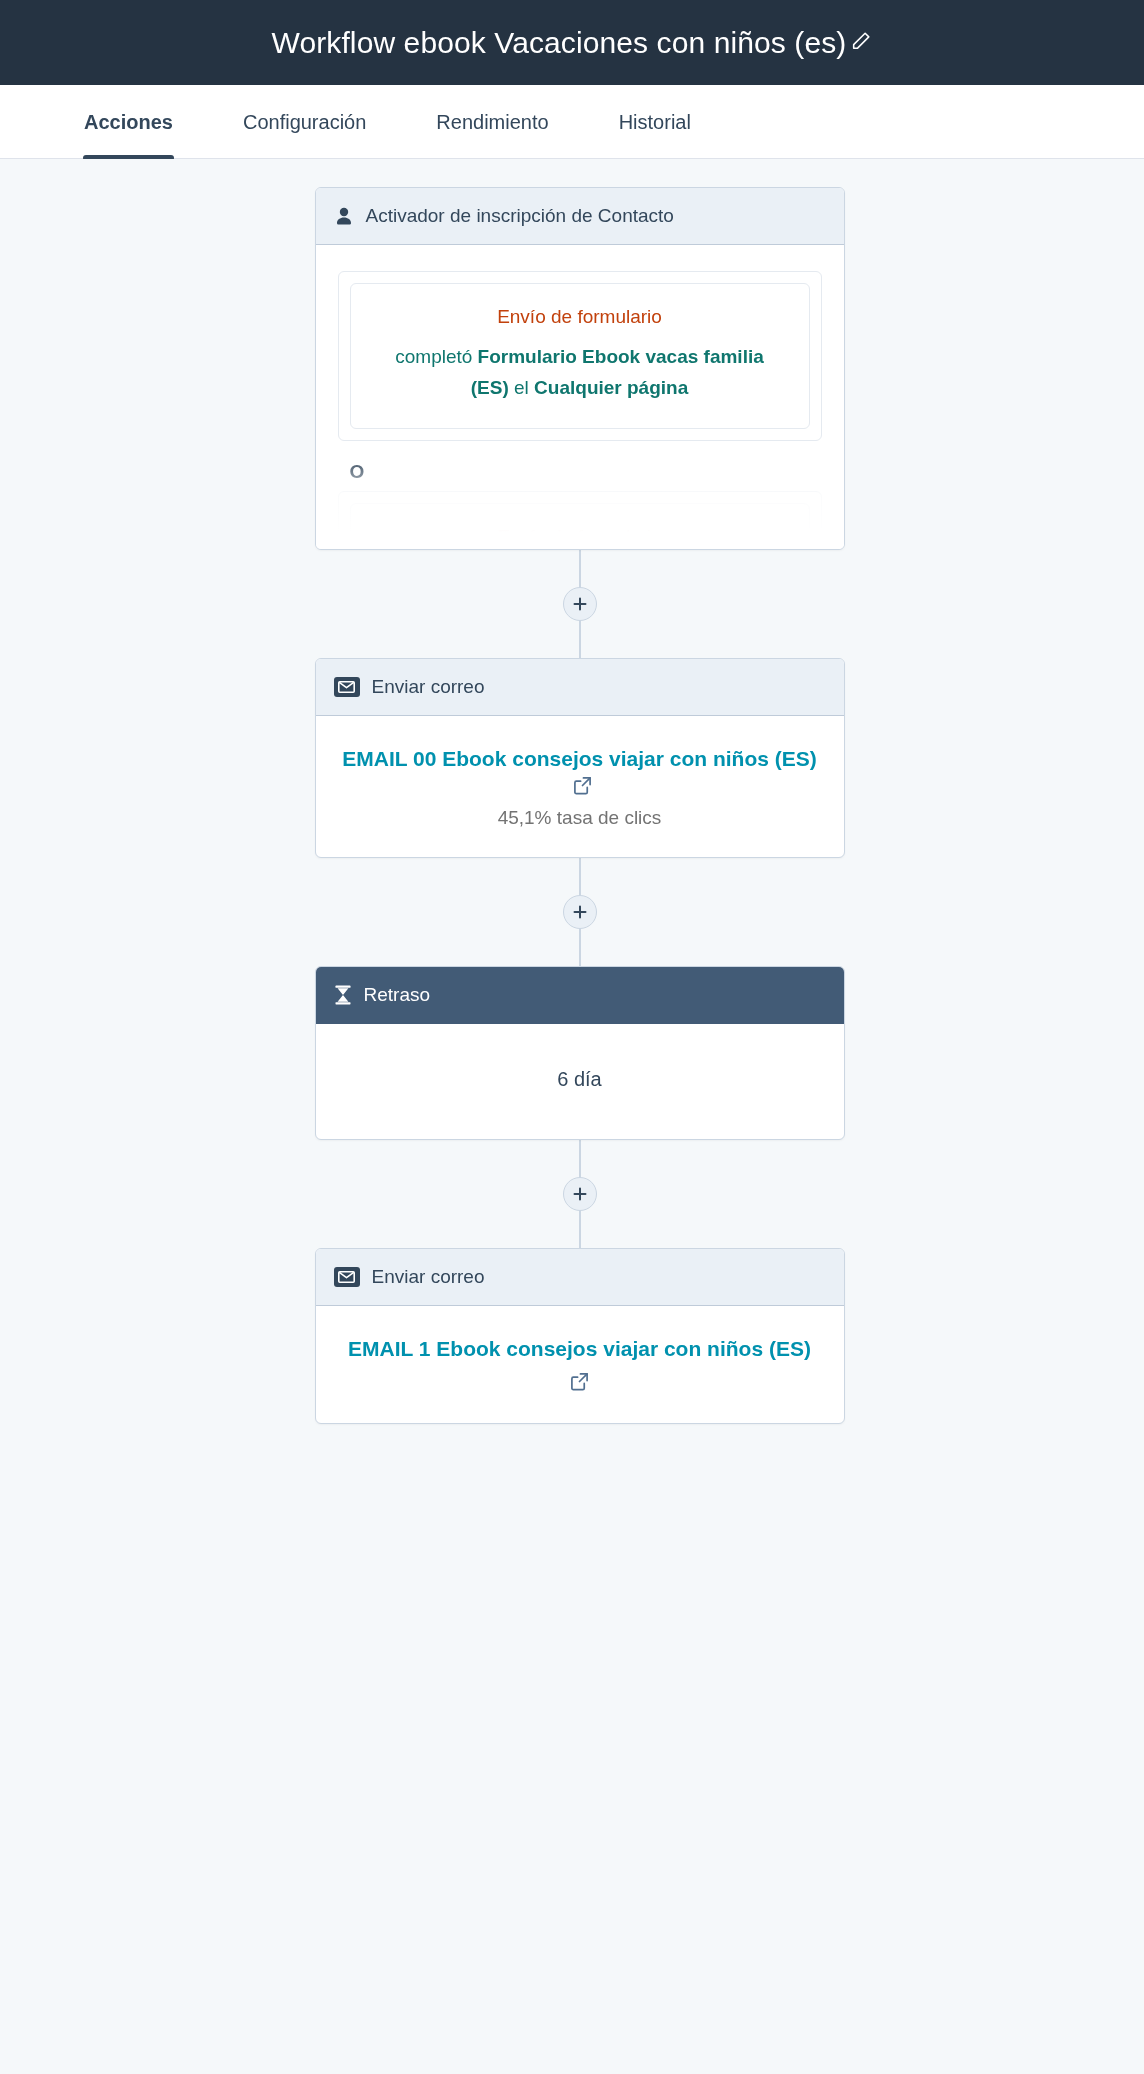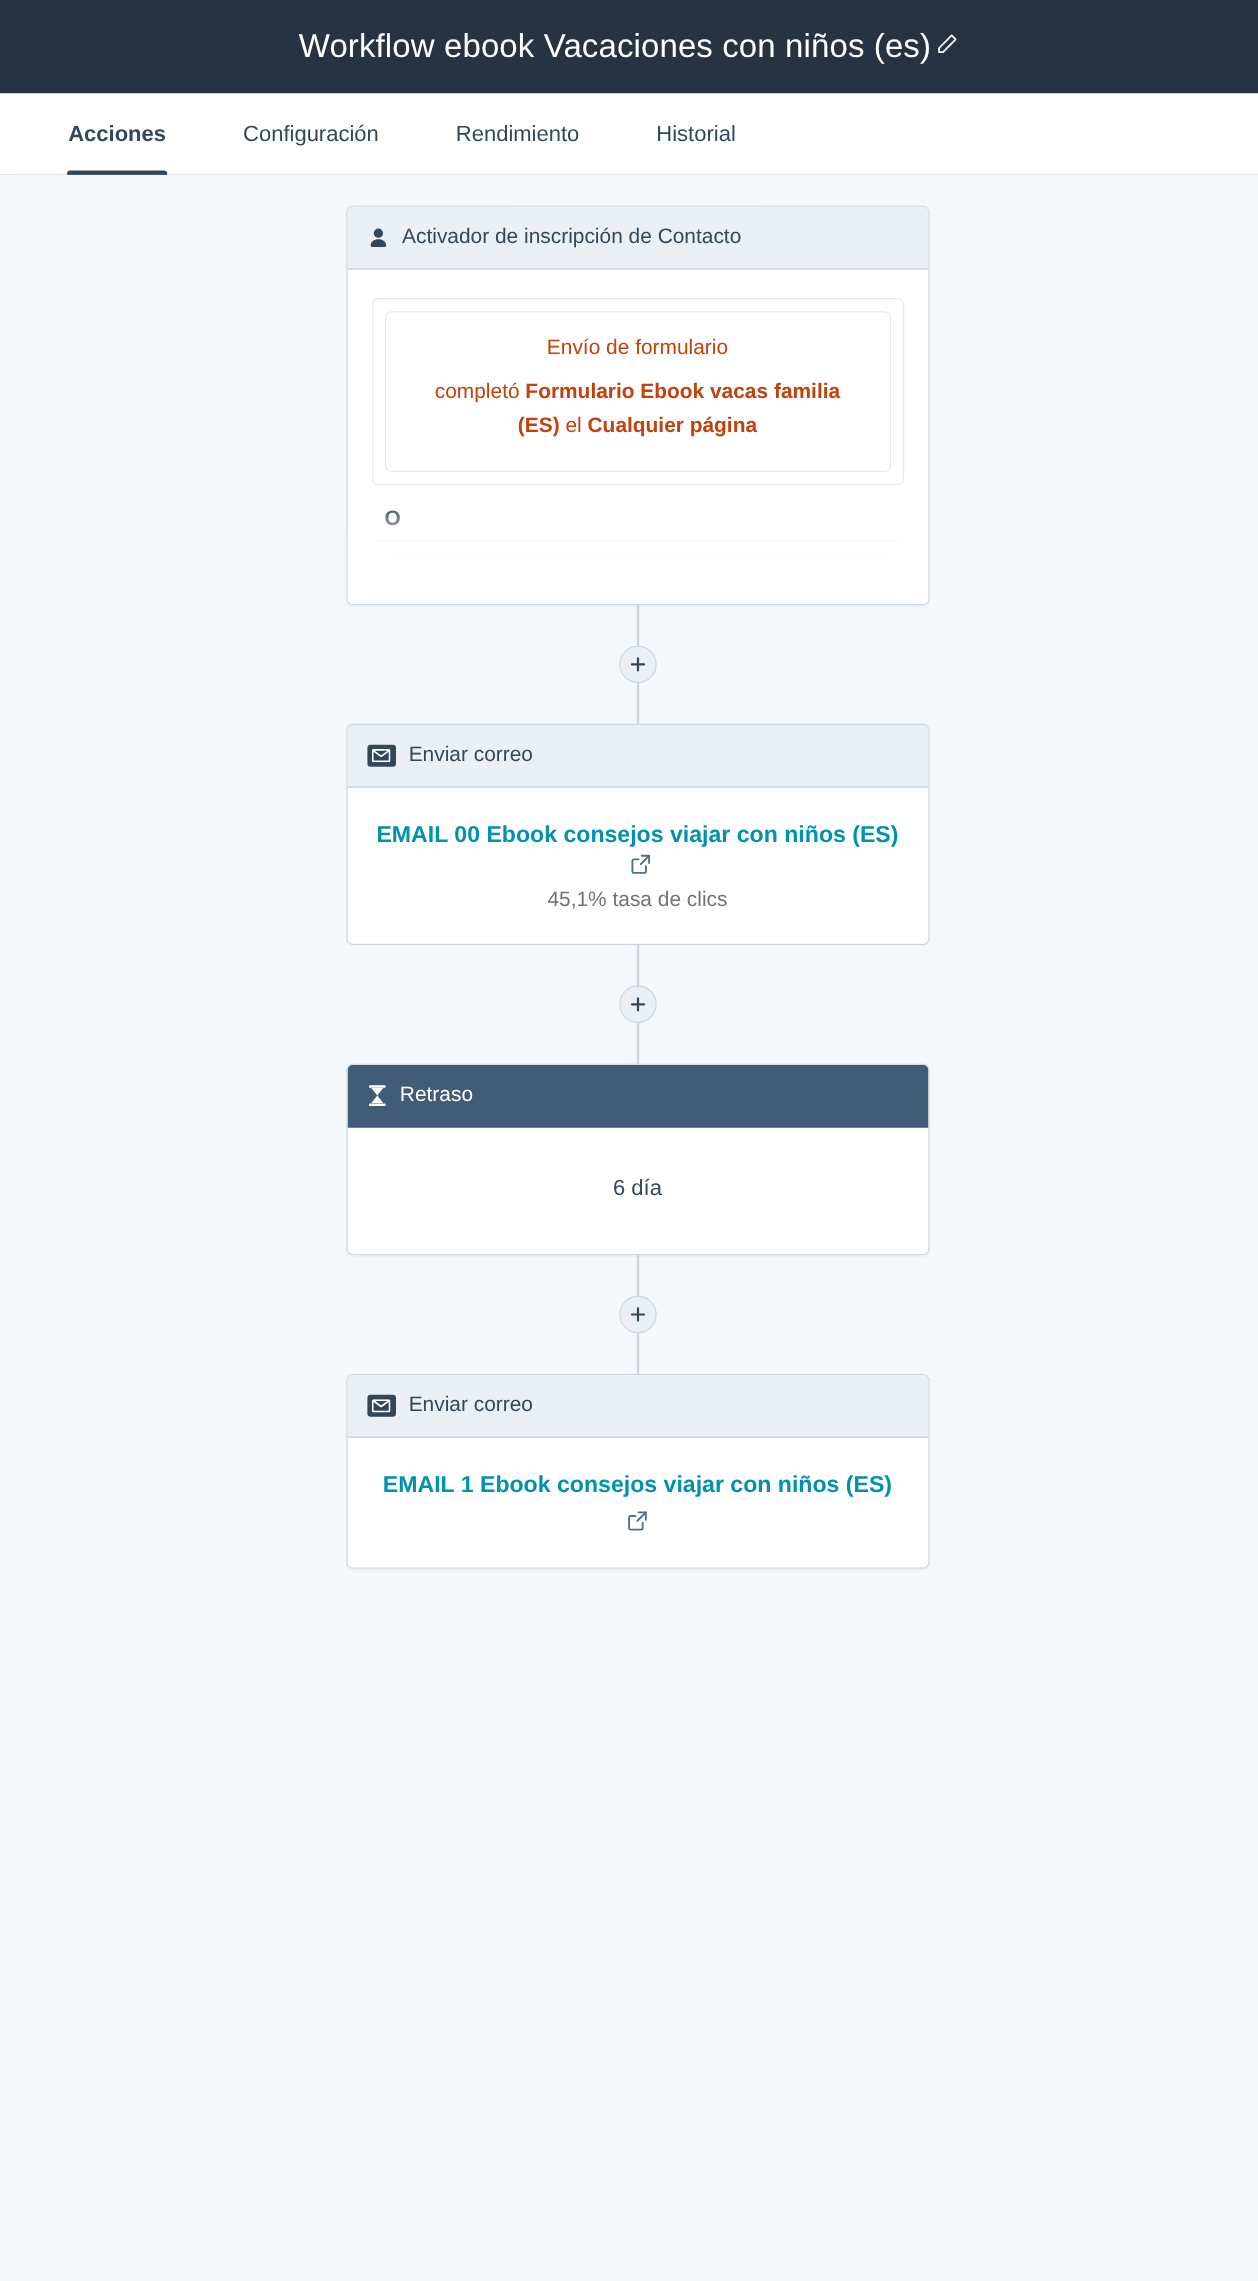--- a/index.html
+++ b/index.html
@@ -28,21 +28,21 @@
   }
   .pencil-icon { display: block; }
 
   
   .tabbar {
     height: 74px;
     background: #ffffff;
     border-bottom: 1px solid #dfe3eb;
     display: flex;
     align-items: flex-start;
-    padding-left: 62px;
+    padding-left: 84px;
     position: relative;
   }
   .tab {
     height: 74px;
     display: flex;
     align-items: center;
     font-size: 20px;
     color: #33475b;
     padding: 0 0;
     margin-right: 70px;
@@ -135,21 +135,21 @@
     padding: 22px 26px 24px;
     text-align: center;
   }
   .filter-kind {
     color: #c2410c;
     font-size: 19px;
     font-weight: 400;
     margin-bottom: 14px;
   }
   .filter-text {
-    color: #c2410c;
+    color: #0f766e;
     font-size: 19px;
     line-height: 1.62;
     font-weight: 400;
   }
   .filter-text b { font-weight: 700; }
   .or-label {
     color: #33475b;
     font-size: 19px;
     font-weight: 700;
     margin: 20px 0 8px 12px;

